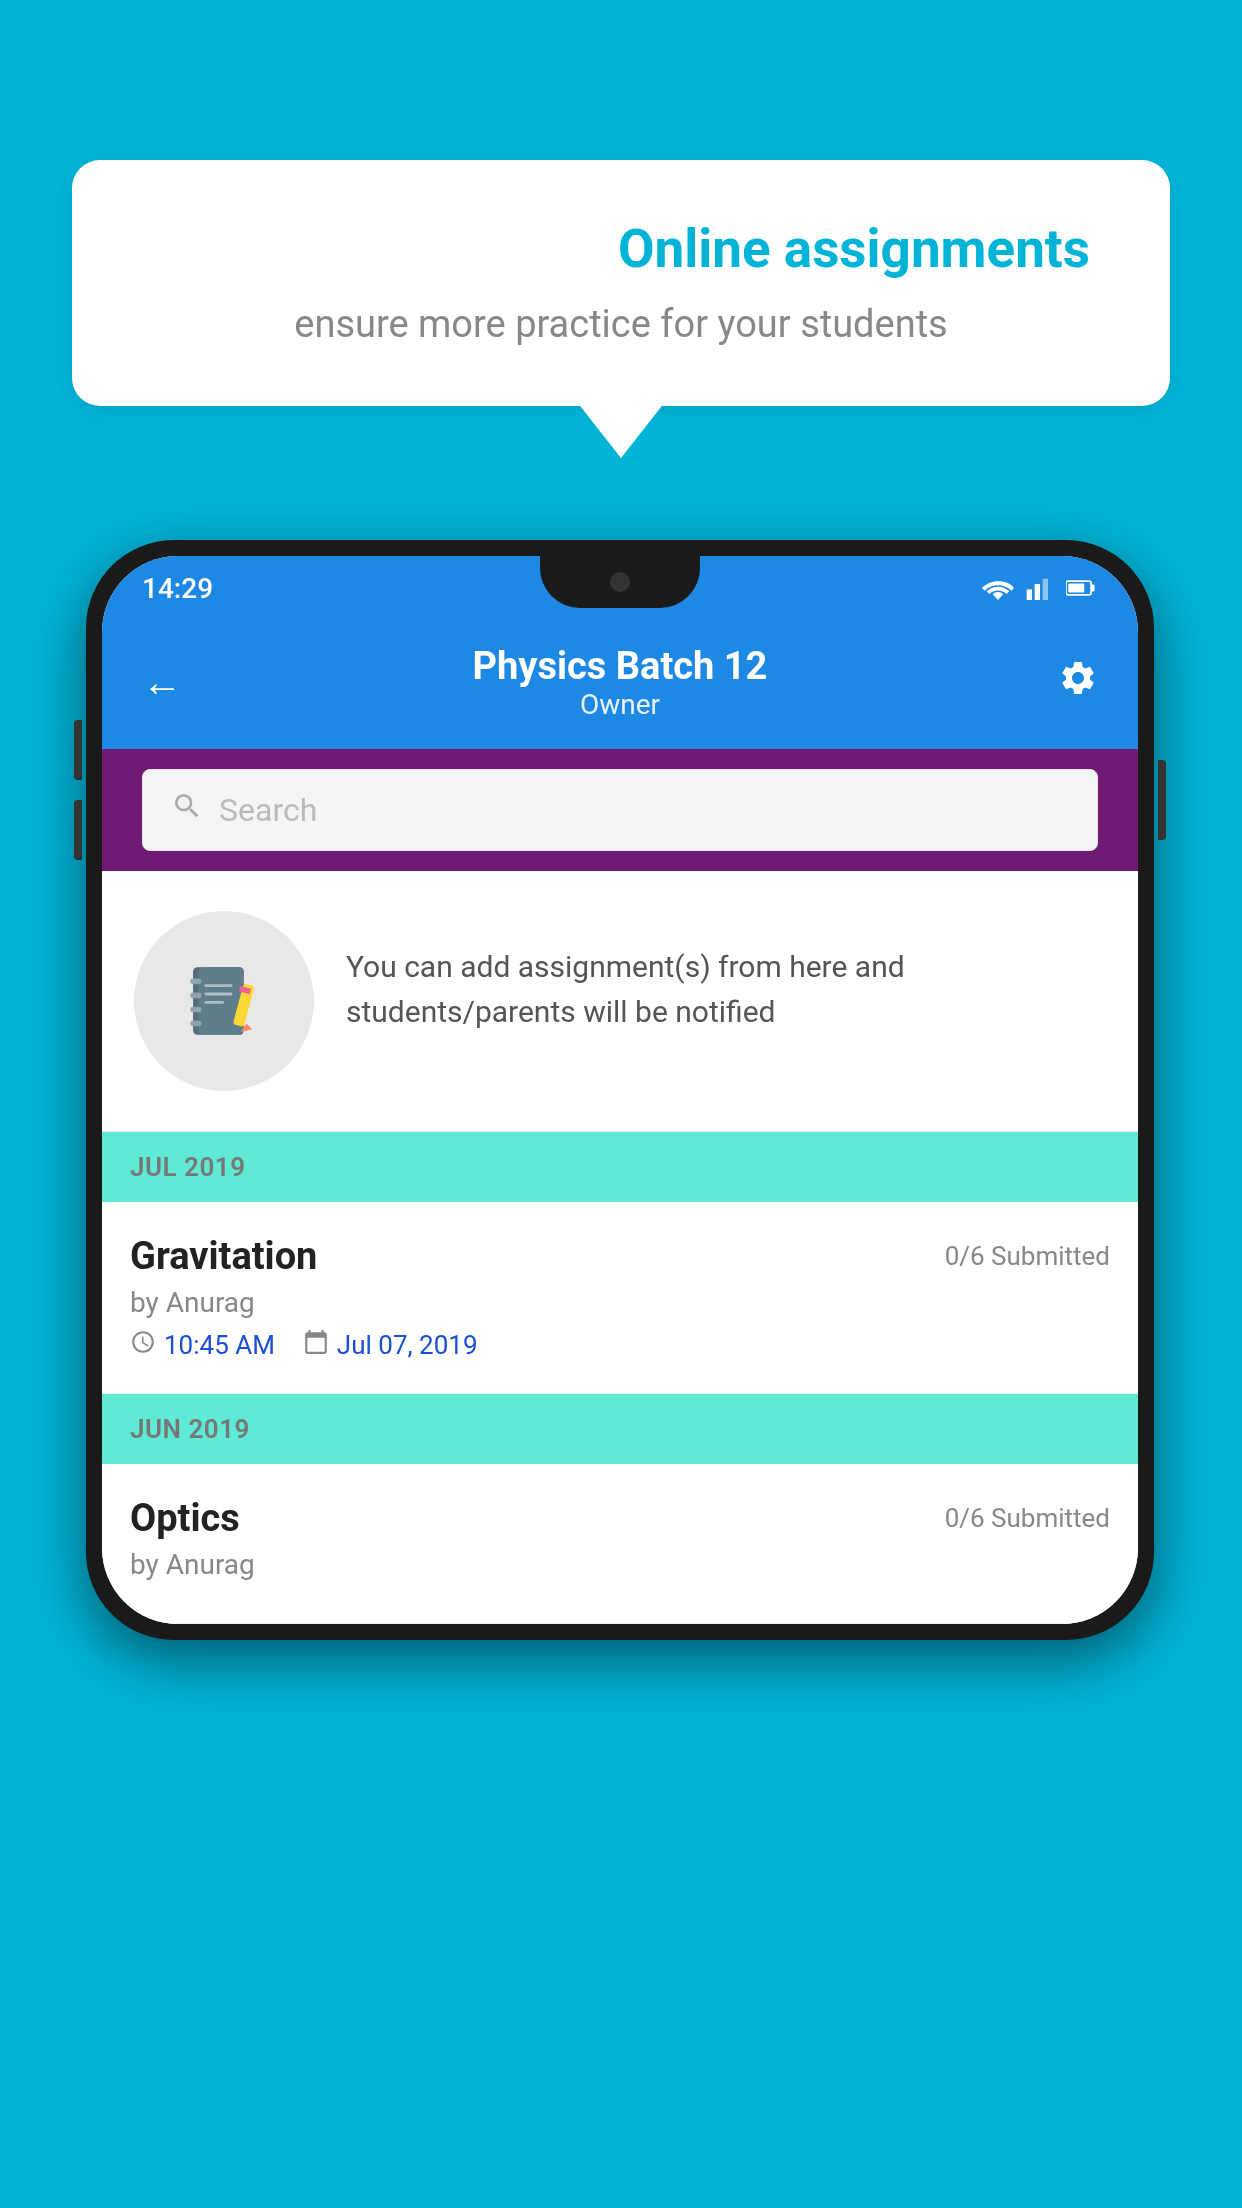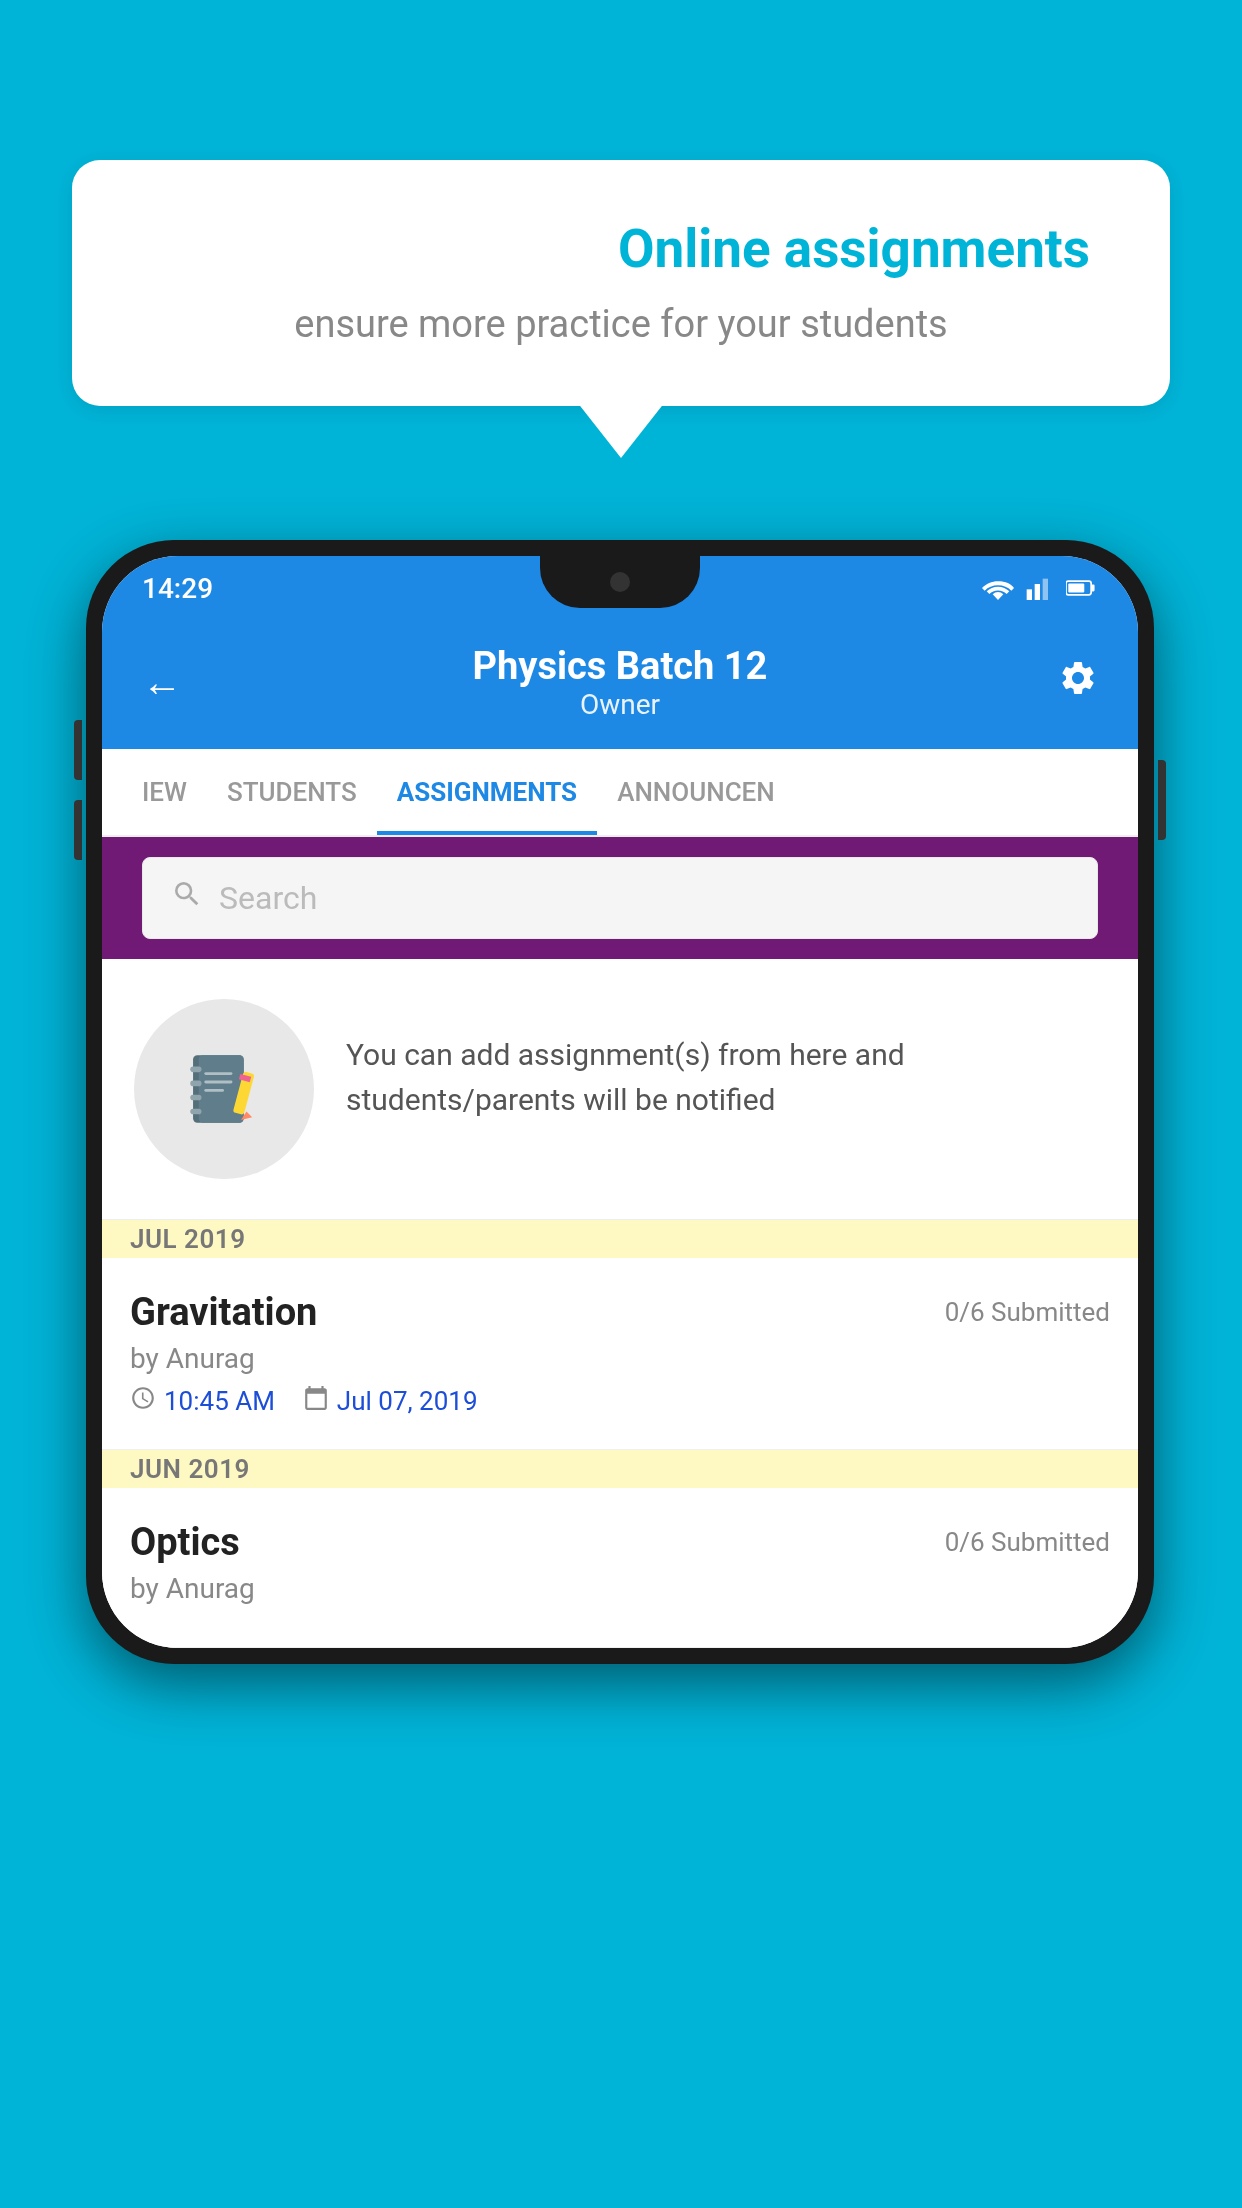--- a/index.html
+++ b/index.html
@@ -264,22 +264,22 @@
       border-radius: 8px;
       padding: 24px 40px;
       font-size: 30px;
       font-weight: 600;
       cursor: pointer;
       display: inline-block;
     }
 
     
     .section-header {
-      background: #fef9c3;
-      padding: 4px 28px;
+      background: #5eead4;
+      padding: 20px 28px;
     }
 
     .section-header-text {
       font-size: 26px;
       color: #777;
       font-weight: 600;
       letter-spacing: 0.5px;
     }
 
     
@@ -412,34 +412,20 @@
           <div class="header-title">Physics Batch 12</div>
           <div class="header-subtitle">Owner</div>
         </div>
         <span class="header-settings">
           <svg width="40" height="40" viewBox="0 0 24 24" fill="white">
             <path d="M19.14,12.94c0.04-0.3,0.06-0.61,0.06-0.94c0-0.32-0.02-0.64-0.07-0.94l2.03-1.58c0.18-0.14,0.23-0.41,0.12-0.61 l-1.92-3.32c-0.12-0.22-0.37-0.29-0.59-0.22l-2.39,0.96c-0.5-0.38-1.03-0.7-1.62-0.94L14.4,2.81c-0.04-0.24-0.24-0.41-0.48-0.41 h-3.84c-0.24,0-0.43,0.17-0.47,0.41L9.25,5.35C8.66,5.59,8.12,5.92,7.63,6.29L5.24,5.33c-0.22-0.08-0.47,0-0.59,0.22L2.74,8.87 C2.62,9.08,2.66,9.34,2.86,9.48l2.03,1.58C4.84,11.36,4.8,11.69,4.8,12s0.02,0.64,0.07,0.94l-2.03,1.58 c-0.18,0.14-0.23,0.41-0.12,0.61l1.92,3.32c0.12,0.22,0.37,0.29,0.59,0.22l2.39-0.96c0.5,0.38,1.03,0.7,1.62,0.94l0.36,2.54 c0.05,0.24,0.24,0.41,0.48,0.41h3.84c0.24,0,0.44-0.17,0.47-0.41l0.36-2.54c0.59-0.24,1.13-0.56,1.62-0.94l2.39,0.96 c0.22,0.08,0.47,0,0.59-0.22l1.92-3.32c0.12-0.22,0.07-0.47-0.12-0.61L19.14,12.94z M12,15.6c-1.98,0-3.6-1.62-3.6-3.6 s1.62-3.6,3.6-3.6s3.6,1.62,3.6,3.6S13.98,15.6,12,15.6z"></path>
           </svg>
         </span>
       </div>
 
-      <div class="tabs">
-        <div class="tab">
-          <span>IEW</span>
-        </div>
-        <div class="tab">
-          <span>STUDENTS</span>
-        </div>
-        <div class="tab active">
-          <span>ASSIGNMENTS</span>
-        </div>
-        <div class="tab">
-          <span>ANNOUNCEN</span>
-        </div>
-      </div>
 
       <div class="search-bar">
         <div class="search-input">
           <span class="search-icon">
             <svg width="32" height="32" viewBox="0 0 24 24" fill="#aaa">
               <path d="M15.5 14h-.79l-.28-.27A6.471 6.471 0 0 0 16 9.5 6.5 6.5 0 1 0 9.5 16c1.61 0 3.09-.59 4.23-1.57l.27.28v.79l5 4.99L20.49 19l-4.99-5zm-6 0C7.01 14 5 11.99 5 9.5S7.01 5 9.5 5 14 7.01 14 9.5 11.99 14 9.5 14z"></path>
             </svg>
           </span>
           <span class="search-placeholder">Search</span>
         </div>

